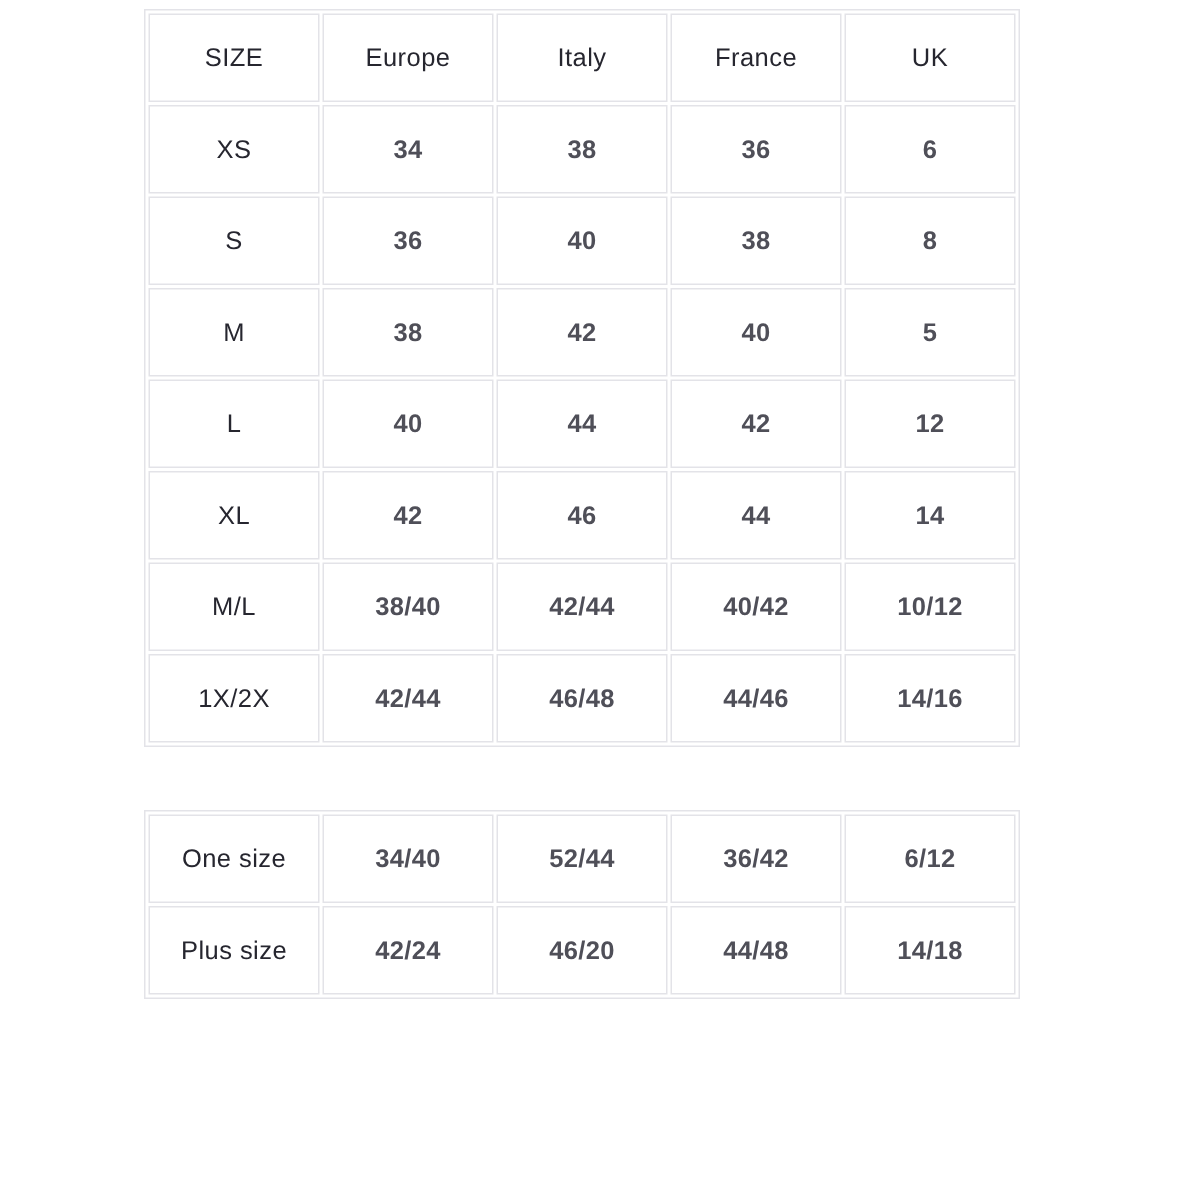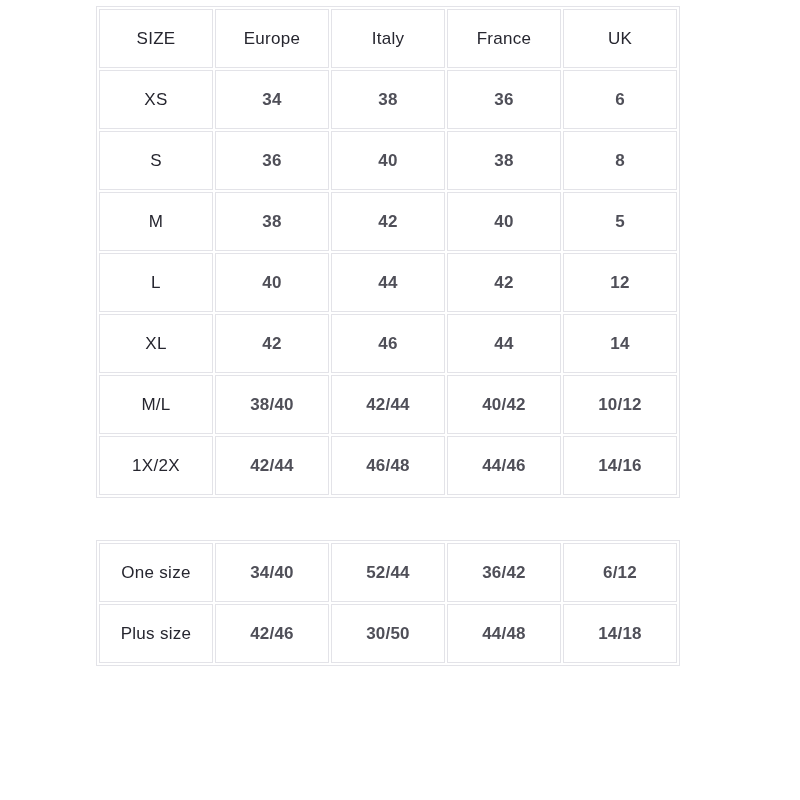--- a/index.html
+++ b/index.html
@@ -119,20 +119,20 @@
     <tbody>
         <tr>
           <th>One size</th>
           <td>34/40</td>
           <td>52/44</td>
           <td>36/42</td>
           <td>6/12</td>
         </tr>
         <tr>
           <th>Plus size</th>
-          <td>42/46</td>
-          <td>30/50</td>
+          <td>42/24</td>
+          <td>46/20</td>
           <td>44/48</td>
           <td>14/18</td>
         </tr>
       </tbody>
   </table>
 </div>
 
 </body></html>

